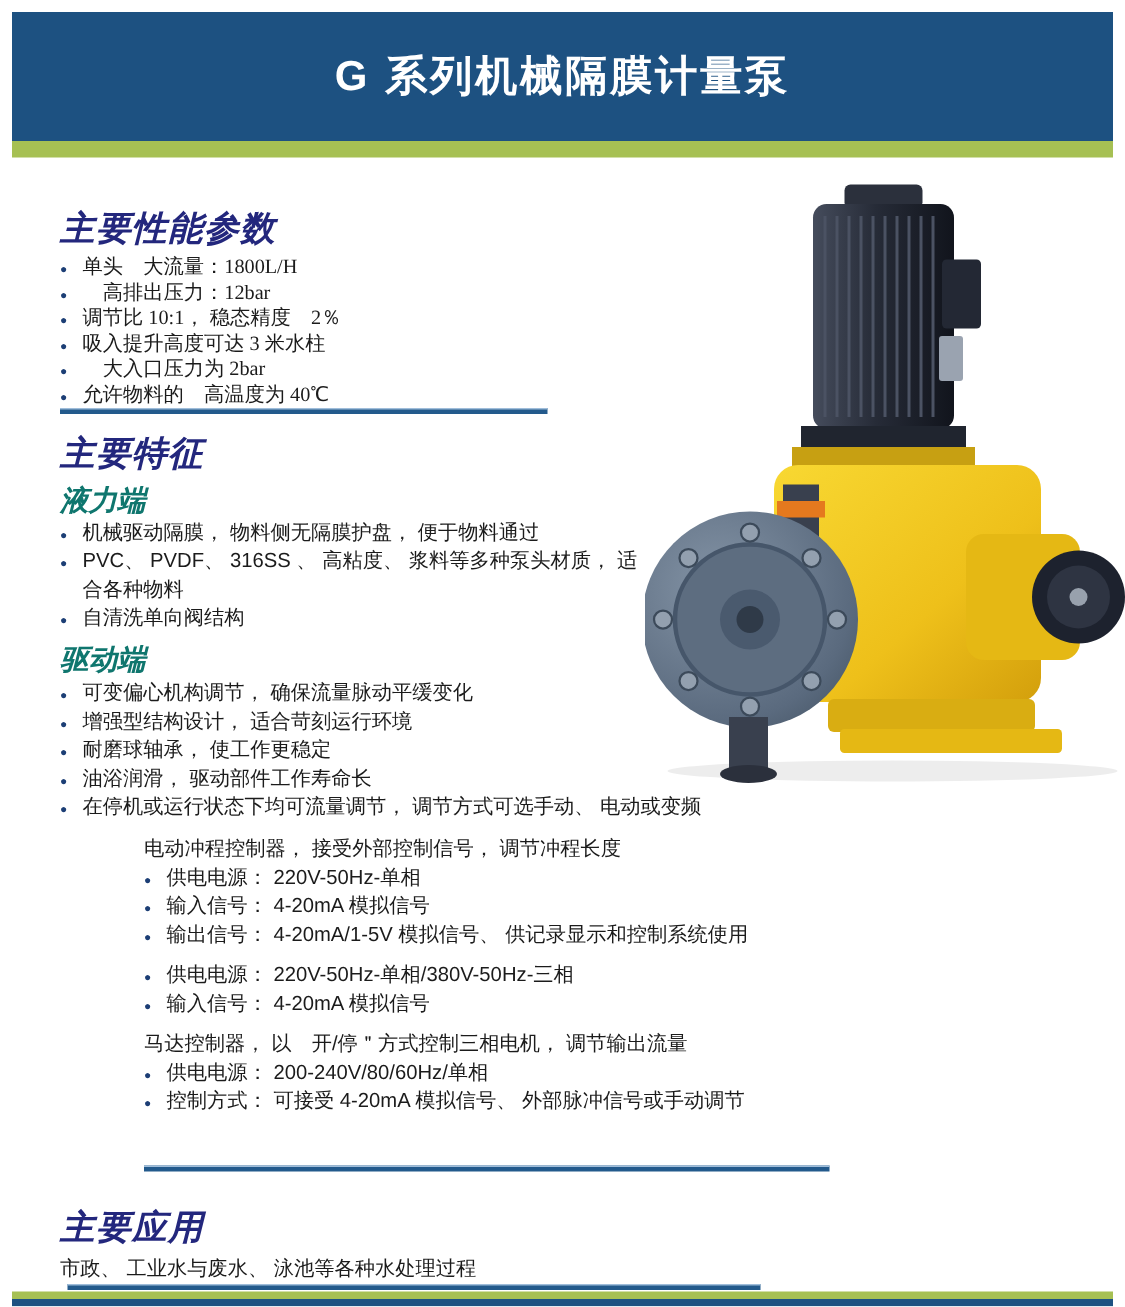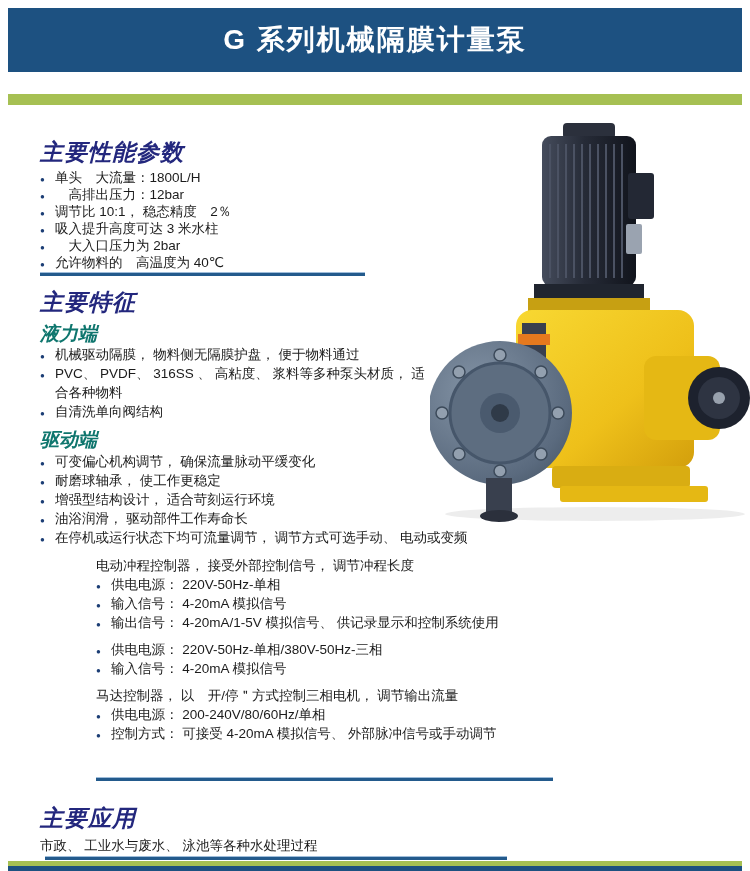--- a/index.html
+++ b/index.html
@@ -1,20 +1,20 @@
 <!DOCTYPE html>
 <html><head>
 <meta charset="utf-8">
 <style>
   html,body { margin:0; padding:0; background:#ffffff; }
   body { width:750px; height:871px; font-family:"Liberation Sans","DejaVu Sans",sans-serif; }
   .page { position:relative; width:750px; height:871px; background:#ffffff; overflow:hidden; }
 
   
-  .header-band { position:absolute; left:8px; top:8px; width:734px; height:64px;
+  .header-band { position:absolute; left:8px; top:8px; width:734px; height:86px;
     background:#1d5181; display:flex; align-items:center; justify-content:center; }
   .header-band h1 { margin:0; color:#ffffff; font-size:28px; font-weight:bold; letter-spacing:2px; }
   .stripe { position:absolute; left:8px; width:734px; background:#a6c053; }
   .stripe.top { top:94px; height:11px; }
   .stripe.bottom { top:861px; height:5px; }
   .footer-band { position:absolute; left:8px; top:866px; width:734px; height:5px; background:#1d5181; }
 
   
   .h-blue { position:absolute; margin:0; color:#23277d; font-style:italic; font-weight:bold;
     font-size:23px; letter-spacing:1px;text-align:center; }
@@ -128,21 +128,21 @@
       <ellipse cx="69" cy="398" rx="19" ry="6" fill="#2b303c"></ellipse>
 
       <rect x="122" y="348" width="138" height="22" rx="4" fill="#d9ad12"></rect>
       <rect x="130" y="368" width="148" height="16" rx="3" fill="#e5b814"></rect>
     </svg>
   </figure>
 
   <div class="text-layer">
 
     <h2 class="h-blue" style="left:40px; top:137px;">主要性能参数</h2>
-    <ul class="blist lh17" style="left:40px; top:169px; width:430px;">
+    <ul class="blist lh17" style="left:40px; top:169px; width:430px;font-family:Liberation Serif, serif;">
       <li>单头　大流量：1800L/H</li>
       <li>　高排出压力：12bar</li>
       <li>调节比 10:1，  稳态精度　2％</li>
       <li>吸入提升高度可达 3 米水柱</li>
       <li>　大入口压力为 2bar</li>
       <li>允许物料的　高温度为 40℃</li>
     </ul>
     <div class="divider d1"></div>
 
     <h2 class="h-blue" style="left:40px; top:287px;">主要特征</h2>
@@ -150,22 +150,22 @@
     <h3 class="h-dark" style="left:40px; top:321px;">液力端</h3>
     <ul class="blist lh19" style="left:40px; top:345px; width:395px;">
       <li>机械驱动隔膜， 物料侧无隔膜护盘， 便于物料通过</li>
       <li>PVC、 PVDF、 316SS 、 高粘度、 浆料等多种泵头材质， 适合各种物料</li>
       <li>自清洗单向阀结构</li>
     </ul>
 
     <h3 class="h-dark" style="left:40px; top:427px;">驱动端</h3>
     <ul class="blist lh19" style="left:40px; top:452px; width:565px;">
       <li>可变偏心机构调节， 确保流量脉动平缓变化</li>
+      <li>增强型结构设计， 适合苛刻运行环境</li>
       <li>耐磨球轴承， 使工作更稳定</li>
-      <li>增强型结构设计， 适合苛刻运行环境</li>
       <li>油浴润滑， 驱动部件工作寿命长</li>
       <li>在停机或运行状态下均可流量调节， 调节方式可选手动、 电动或变频</li>
     </ul>
 
     <div class="control">
 
       <div class="group">
         <p class="intro">电动冲程控制器， 接受外部控制信号， 调节冲程长度</p>
         <ul>
           <li>供电电源： 220V-50Hz-单相</li>

